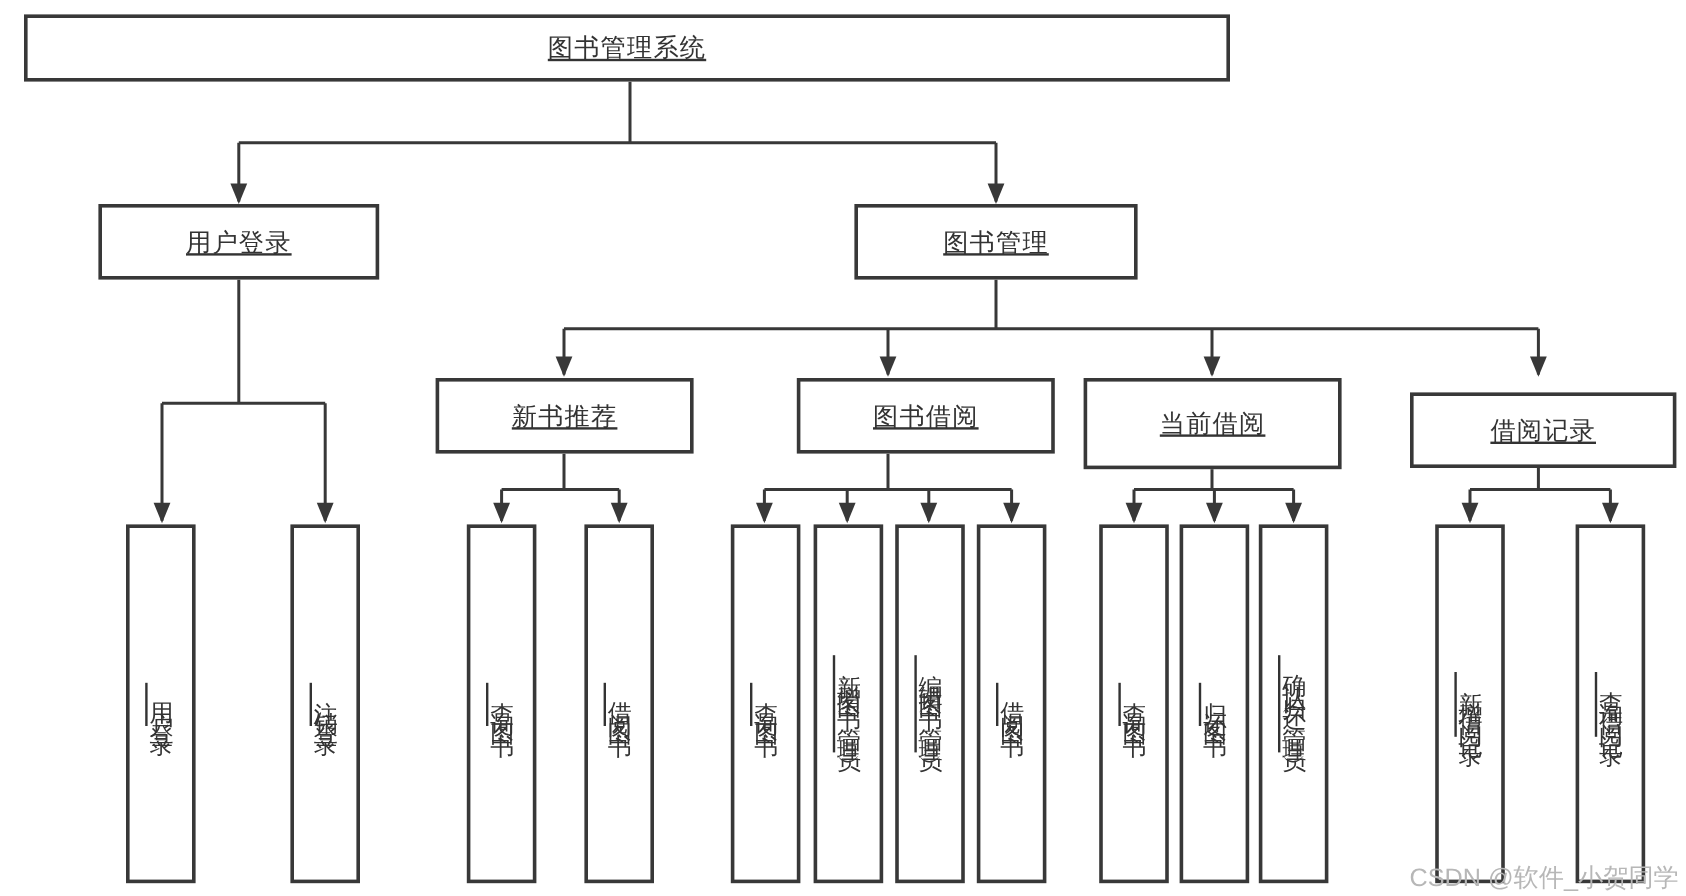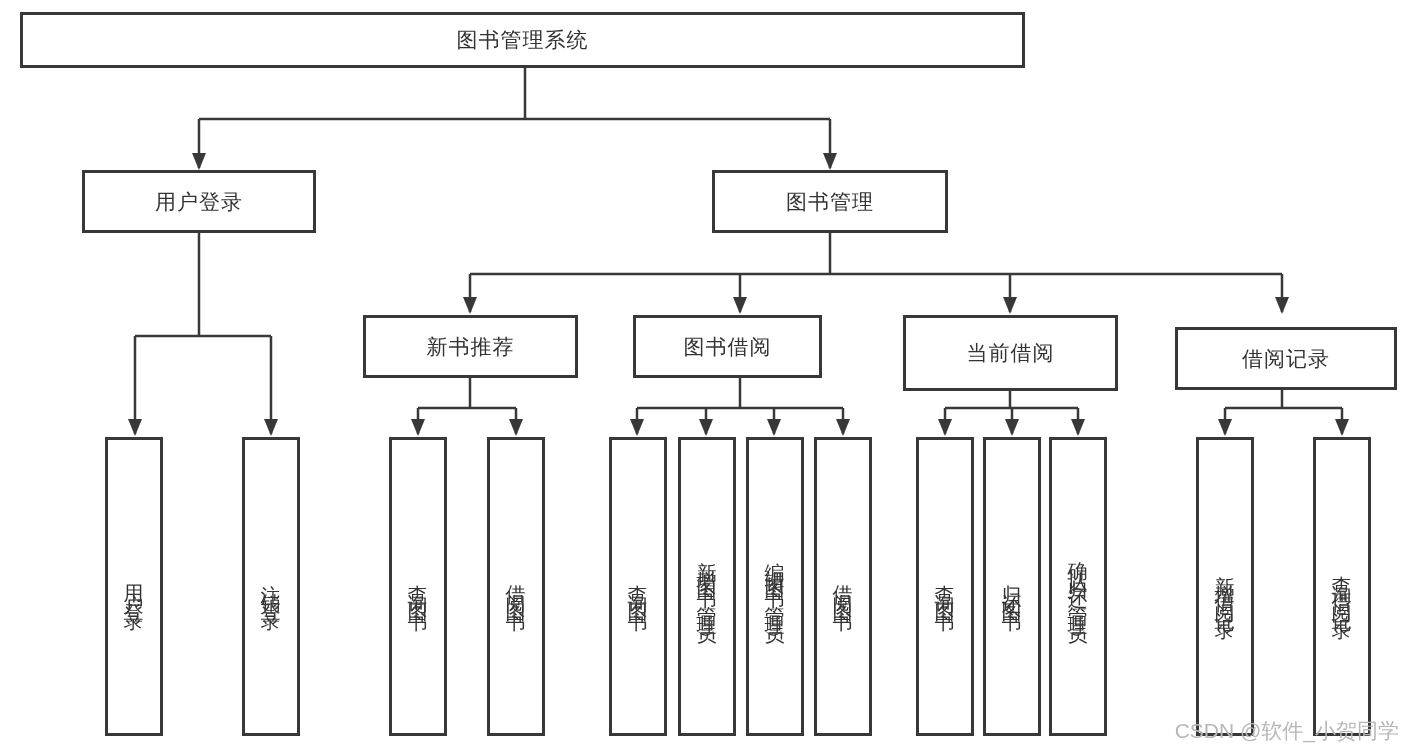--- a/index.html
+++ b/index.html
@@ -28,20 +28,21 @@
   }
 
   .box {
     position: absolute;
     border: 3px solid var(--line);
     background: #ffffff;
     display: flex;
     align-items: center;
     justify-content: center;
     color: var(--text);
+    text-decoration: underline;
   }
   .box .lbl {
     font-size: 21px;
     letter-spacing: 1px;
     white-space: nowrap;
   }
   .box.v .lbl {
     writing-mode: vertical-rl;
     font-size: 20px;
     letter-spacing: 9px;
@@ -117,21 +118,21 @@
   <div class="box" style="left:82px; top:170px; width:234px; height:63px">
     <span class="lbl">用户登录</span>
   </div>
   <div class="box" style="left:712px; top:170px; width:236px; height:63px">
     <span class="lbl">图书管理</span>
   </div>
 
   <div class="box" style="left:363px; top:315px; width:215px; height:63px">
     <span class="lbl">新书推荐</span>
   </div>
-  <div class="box" style="left:633px; top:315px; width:189px; height:63px">
+  <div class="box" style="left:664px; top:315px; width:215px; height:63px">
     <span class="lbl">图书借阅</span>
   </div>
   <div class="box" style="left:903px; top:315px; width:215px; height:76px">
     <span class="lbl">当前借阅</span>
   </div>
   <div class="box" style="left:1175px; top:327px; width:222px; height:63px">
     <span class="lbl">借阅记录</span>
   </div>
 
   <div class="box v" style="left:105px; top:437px; width:58px; height:299px">

